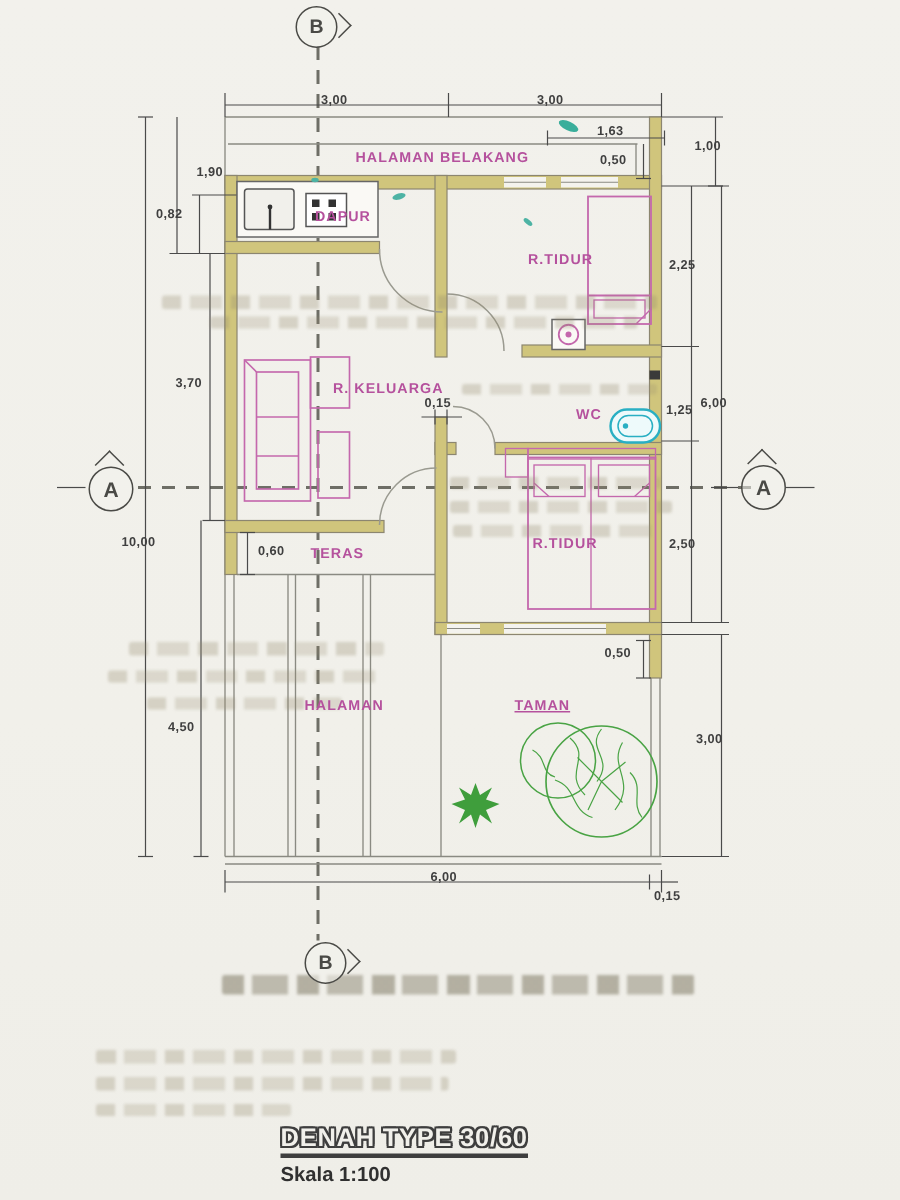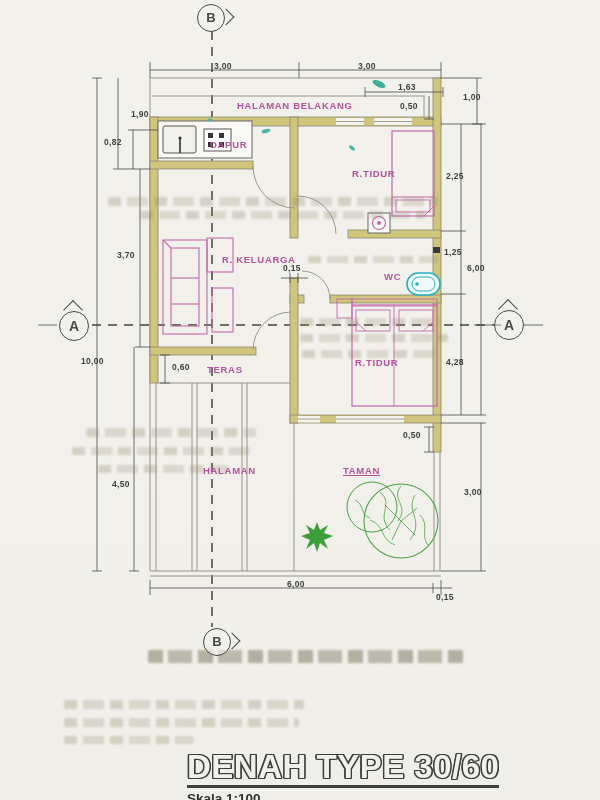--- a/index.html
+++ b/index.html
@@ -14,21 +14,21 @@
   .dim{position:absolute;z-index:5;font-size:8.5px;font-weight:600;color:#3f3f3f;letter-spacing:.3px;white-space:nowrap;}
   .room{position:absolute;z-index:5;font-size:9.5px;font-weight:700;color:#b5519d;letter-spacing:.7px;white-space:nowrap;}
   .marker-circle{position:absolute;z-index:6;border:1.7px solid #4a4a46;border-radius:50%;
     color:#4a4a46;font-weight:700;text-align:center;background:rgba(243,242,236,.55);}
   .m26{width:26px;height:26px;line-height:26px;font-size:13px;}
   .m28{width:28px;height:28px;line-height:28px;font-size:14px;}
   .chev{position:absolute;z-index:6;width:11px;height:11px;border-top:1.7px solid #4a4a46;border-right:1.7px solid #4a4a46;}
   .chev.right{transform:rotate(45deg);}
   .chev.up{transform:rotate(-45deg);width:13px;height:13px;}
   .title-wrap{position:absolute;z-index:7;left:187px;top:750px;}
-  .title-main{display:inline-block;font-size:33px;font-weight:800;letter-spacing:.5px;line-height:1;color:#f1f0eb;
+  .title-main{display:inline-block;font-size:17px;font-weight:800;letter-spacing:.5px;line-height:1;color:#f1f0eb;
     text-shadow:-1.3px -1.3px 0 #3e3e3e,1.3px -1.3px 0 #3e3e3e,-1.3px 1.3px 0 #3e3e3e,1.3px 1.3px 0 #3e3e3e,0 -1.4px 0 #3e3e3e,0 1.4px 0 #3e3e3e,-1.4px 0 0 #3e3e3e,1.4px 0 0 #3e3e3e;
     border-bottom:3px solid #3e3e3e;padding-bottom:2px;}
   .title-scale{font-size:13.5px;font-weight:700;color:#303030;margin-top:3px;}
 </style>
 </head>
 <body>
 
 <div id="canvas">
 
   <div class="dashv" style="left:211px;top:31px;height:596px;"></div>
@@ -234,23 +234,23 @@
   <div class="room" style="left:207px;top:364px;">TERAS</div>
   <div class="room" style="left:203px;top:465px;">HALAMAN</div>
   <div class="room" style="left:343px;top:465px;text-decoration:underline;">TAMAN</div>
 
   <div class="dim" style="left:214px;top:61px;">3,00</div>
   <div class="dim" style="left:358px;top:61px;">3,00</div>
   <div class="dim" style="left:398px;top:82px;">1,63</div>
   <div class="dim" style="left:400px;top:101px;">0,50</div>
   <div class="dim" style="left:463px;top:92px;">1,00</div>
   <div class="dim" style="left:446px;top:171px;">2,25</div>
-  <div class="dim" style="left:444px;top:247px;">1,25</div>
+  <div class="dim" style="left:444px;top:268px;">1,25</div>
   <div class="dim" style="left:467px;top:263px;">6,00</div>
-  <div class="dim" style="left:446px;top:357px;">4,28</div>
+  <div class="dim" style="left:446px;top:357px;">2,50</div>
   <div class="dim" style="left:403px;top:430px;">0,50</div>
   <div class="dim" style="left:464px;top:487px;">3,00</div>
   <div class="dim" style="left:436px;top:592px;">0,15</div>
   <div class="dim" style="left:97px;top:109px;padding-left:34px;">1,90</div>
   <div class="dim" style="left:104px;top:137px;">0,82</div>
   <div class="dim" style="left:117px;top:250px;">3,70</div>
   <div class="dim" style="left:81px;top:317px;margin-top:39px;">10,00</div>
   <div class="dim" style="left:112px;top:455px;margin-top:24px;">4,50</div>
   <div class="dim" style="left:287px;top:579px;">6,00</div>
   <div class="dim" style="left:283px;top:263px;">0,15</div>

